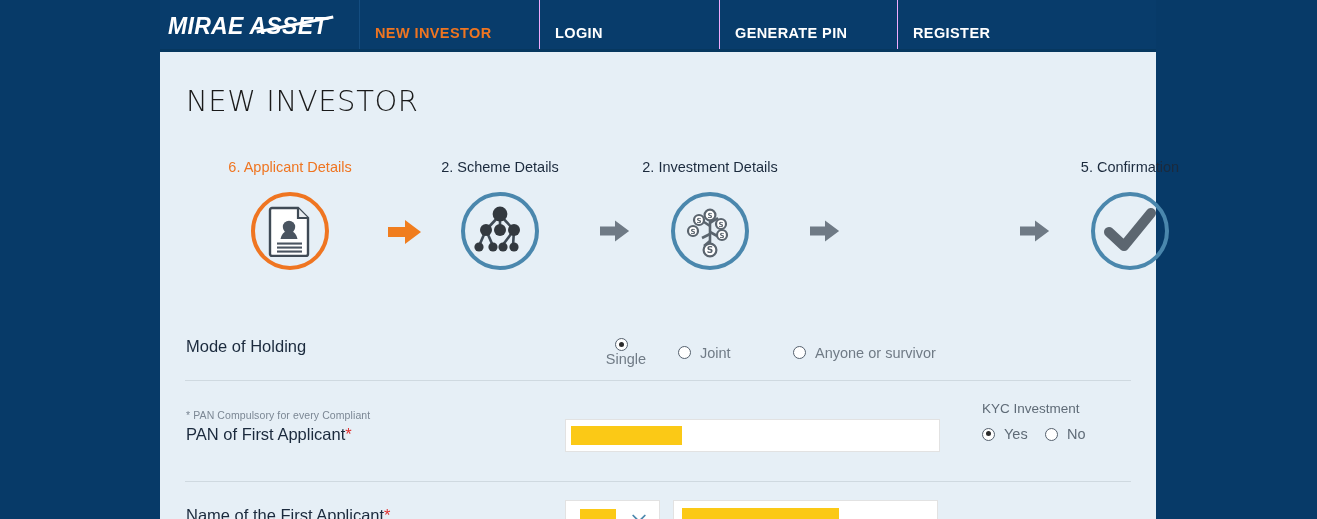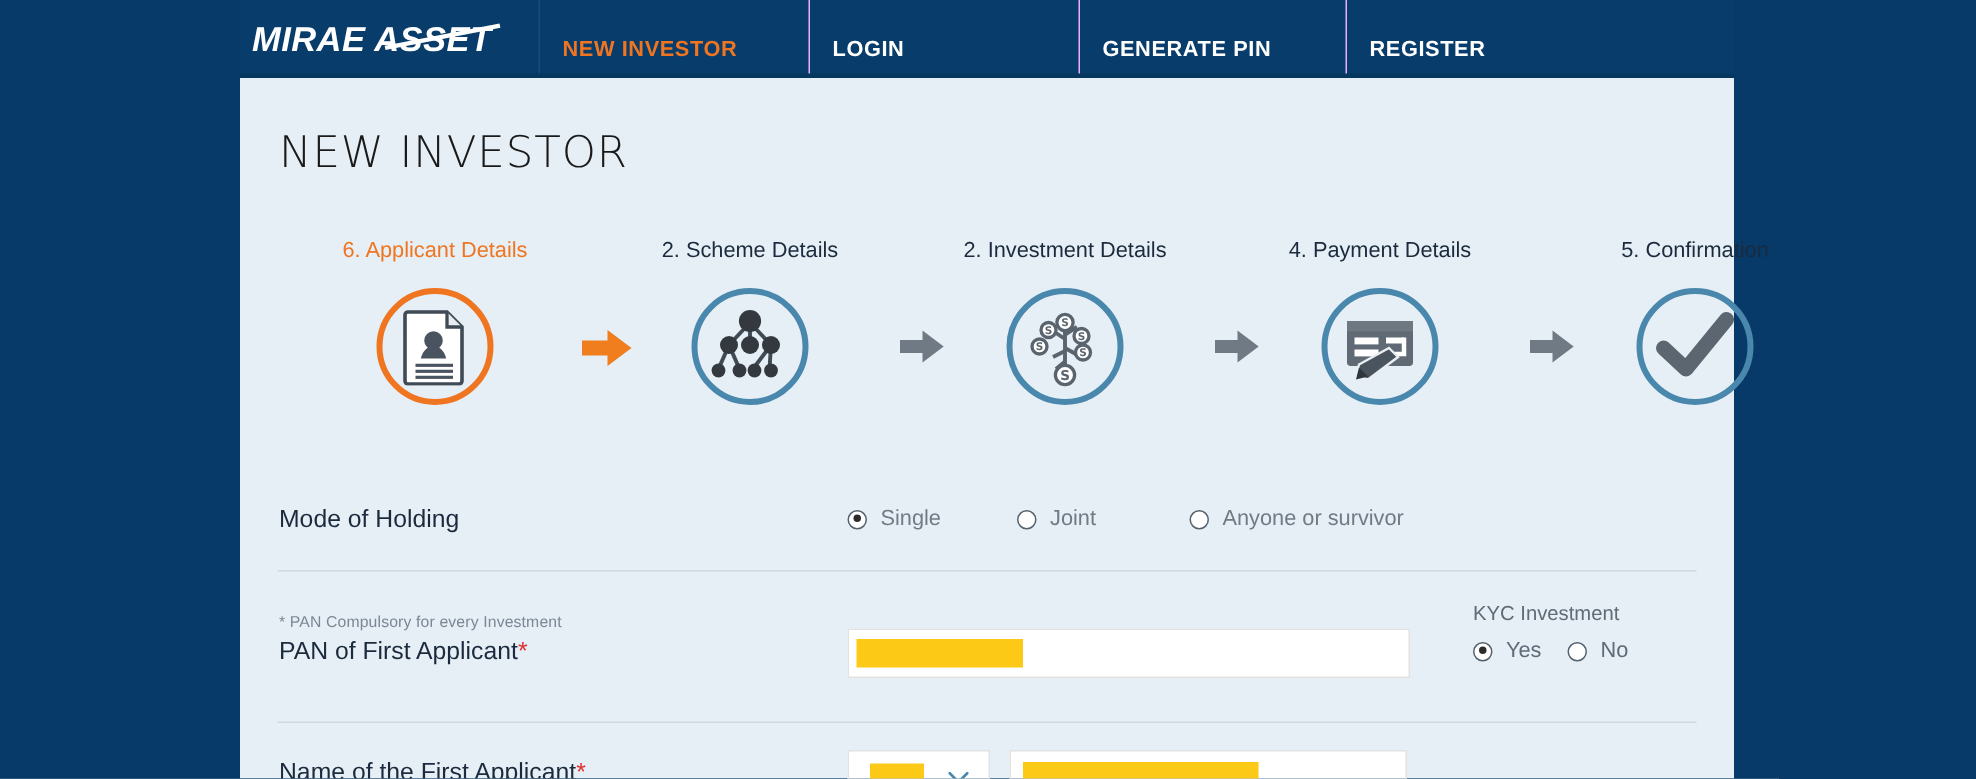--- a/index.html
+++ b/index.html
@@ -244,35 +244,20 @@
           </svg>
         </div>
       </div>
 
       <div class="arrow" style="left:630px;">
         <svg width="30" height="24" viewBox="0 0 34 26">
           <path d="M0 8 h17 V1 l16 12 l-16 12 V18 H0 z" fill="#6f7a85"></path>
         </svg>
       </div>
 
-      <div class="step" style="left:650px; width:180px;">
-        <div class="step-label">4. Payment Details</div>
-        <div class="circle">
-          <svg width="54" height="50" viewBox="0 0 54 50">
-            <rect x="5" y="8" width="44" height="30" rx="2.5" fill="#5f6a74"></rect>
-            <rect x="5" y="8" width="44" height="7" fill="#6d7880"></rect>
-            <rect x="10" y="19" width="16" height="4.6" fill="#ffffff"></rect>
-            <rect x="10" y="27" width="16" height="4.6" fill="#ffffff"></rect>
-            <rect x="31" y="19" width="12" height="4" fill="#ffffff"></rect>
-            <path d="M43 19 v11 h-9" stroke="#ffffff" stroke-width="3" fill="none"></path>
-            <path d="M33 26 l6 6 l-20 15 l-8 -2 l2 -8 z" fill="#4a545e" stroke="#e9eef2" stroke-width="1.6"></path>
-            <path d="M13 39 l-2 8 l8 -2 z" fill="#2f363d"></path>
-          </svg>
-        </div>
-      </div>
 
       <div class="arrow" style="left:840px;">
         <svg width="30" height="24" viewBox="0 0 34 26">
           <path d="M0 8 h17 V1 l16 12 l-16 12 V18 H0 z" fill="#6f7a85"></path>
         </svg>
       </div>
 
       <div class="step" style="left:860px; width:180px;">
         <div class="step-label">5. Confirmation</div>
         <div class="circle">
@@ -282,39 +267,39 @@
         </div>
       </div>
     </div>
 
     <div class="form">
 
       <div class="row" style="height:60px;">
         <div class="row-label" style="top:17px;">Mode of Holding</div>
 
         <div class="radio-group" style="left:405px; top:18px;">
-          <div class="radio" style="width:113px;">
+          <div class="radio" style="width:113px;flex-direction:column;">
             <span class="dot on"></span>
             <span class="radio-text">Single</span>
           </div>
           <div class="radio" style="width:115px;">
             <span class="dot"></span>
             <span class="radio-text">Joint</span>
           </div>
           <div class="radio">
             <span class="dot"></span>
             <span class="radio-text">Anyone or survivor</span>
           </div>
         </div>
       </div>
 
       <div class="divider"></div>
 
       <div class="row" style="height:100px;">
-        <div class="row-note" style="top:28px;">* PAN Compulsory for every Investment</div>
+        <div class="row-note" style="top:28px;">* PAN Compulsory for every Compliant</div>
         <div class="row-label" style="top:44px;">
           <span>PAN of First Applicant</span><span class="req">*</span>
         </div>
 
         <div class="field" style="left:405px; top:38px; width:375px; height:33px;">
           <span class="redact" style="width:111px;"></span>
         </div>
 
         <div class="kyc-title" style="left:822px; top:20px;">KYC Investment</div>
         <div class="radio-group" style="left:822px; top:45px;">

